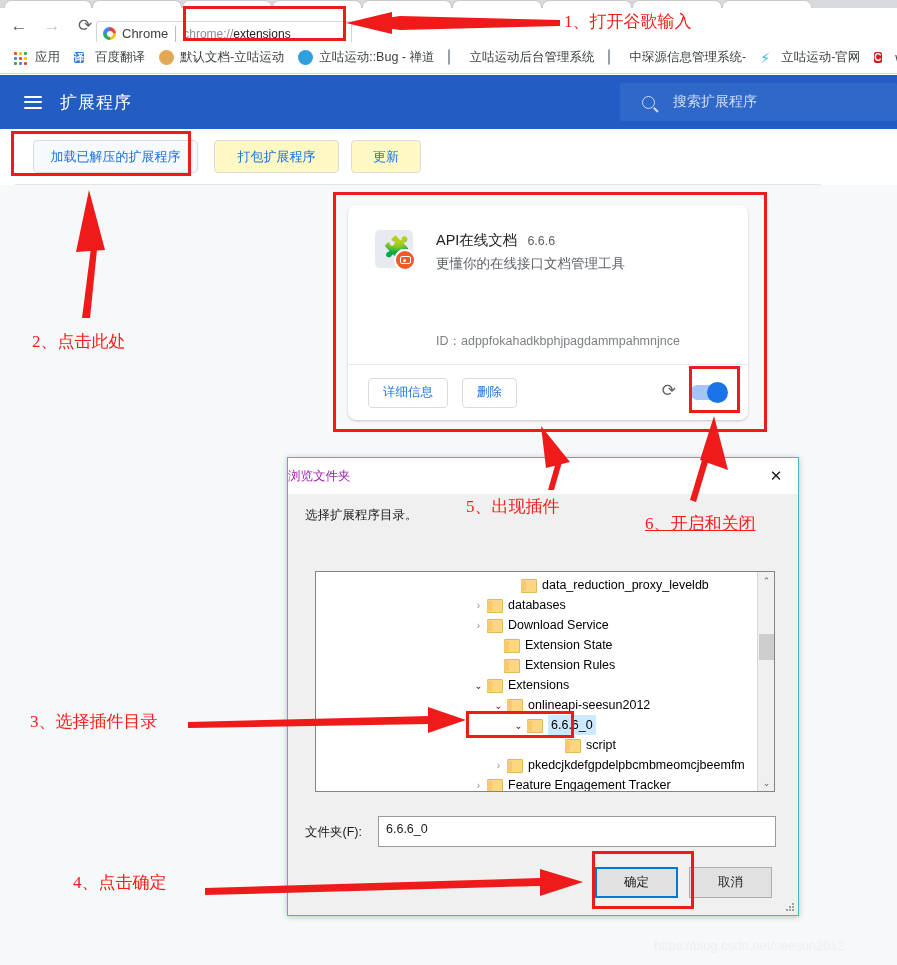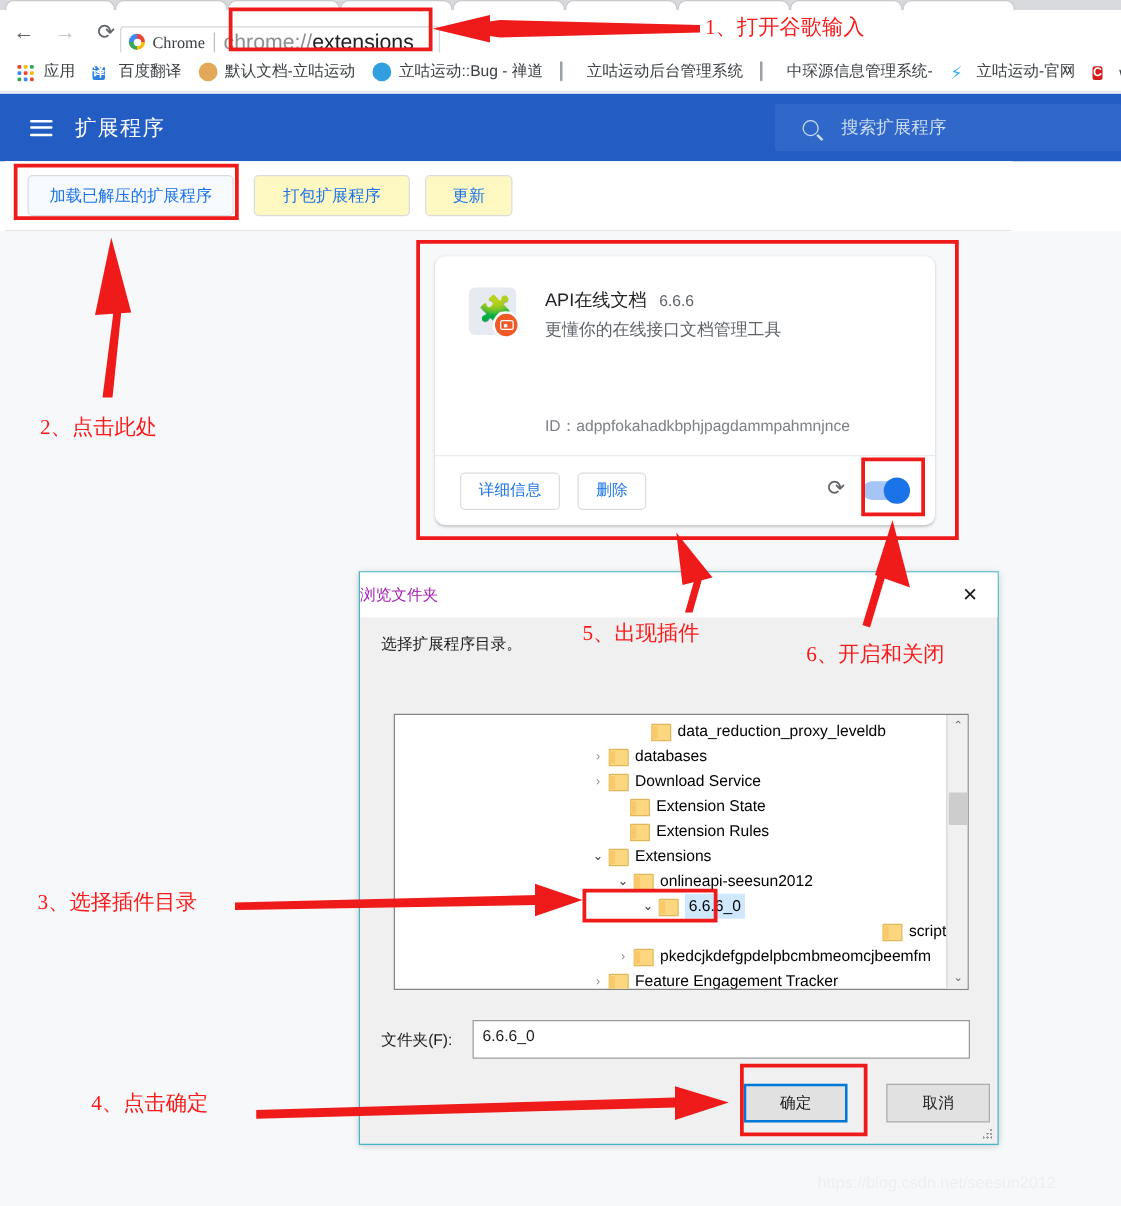--- a/index.html
+++ b/index.html
@@ -52,27 +52,27 @@
   .omni-chrome-icon {
     width: 13px; height: 13px; border-radius: 50%;
     background: conic-gradient(#ea4335 0 25%, #fbbc05 25% 50%, #34a853 50% 75%, #4285f4 75% 100%);
     position: relative; flex: 0 0 auto;
   }
   .omni-chrome-icon::after {
     content: ""; position: absolute; left: 3.5px; top: 3.5px;
     width: 6px; height: 6px; border-radius: 50%; background: #fff;
   }
   .omni-chrome-label {
-    font-size: 13px; color: #3c4043; margin-left: 6px; white-space: nowrap; font-family: Liberation Serif, serif;
+    font-size: 13px; color: #3c4043; margin-left: 6px; white-space: nowrap;
   }
   .omni-sep {
     width: 1px; height: 16px; background: #b9bcc0; margin: 0 7px; flex: 0 0 auto;
   }
   .omni-url {
-    font-size: 17px; color: #202124; white-space: nowrap;
+    font-size: 12px; color: #202124; white-space: nowrap;
   }
   .omni-url .dim { color: #8a8d91; }
 
   
   .bookmarks {
     position: absolute; left: 0; top: 42px; width: 897px; height: 32px;
     background: #ffffff;
     border-bottom: 1px solid #dadce0;
     display: flex; align-items: center;
     padding-left: 8px;
@@ -128,21 +128,21 @@
     width: 13px; height: 13px; border: 1.6px solid #cfdcf4; border-radius: 50%;
     position: relative; flex: 0 0 auto;
   }
   .search-glyph::after {
     content: ""; position: absolute; right: -5px; bottom: -3px;
     width: 6px; height: 1.6px; background: #cfdcf4; transform: rotate(45deg);
   }
   .ext-search-text { color: #cfdcf4; font-size: 14px; margin-left: 18px; }
 
   .ext-toolbar {
-    position: absolute; left: 4px; top: 129px; width: 806px; height: 56px;
+    position: absolute; left: 15px; top: 129px; width: 806px; height: 56px;
     background: #ffffff; border-bottom: 1px solid #e4e6e9;
   }
   .pillbtn {
     position: absolute; top: 11px; height: 33px;
     background: #fef9c3;
     border: 1px solid #dadce0;
     border-radius: 4px;
     color: #1a73e8; font-size: 13px;
     display: flex; align-items: center; justify-content: center;
     padding: 0 16px;
@@ -310,21 +310,21 @@
   }
   .dlg-btn {
     position: absolute; top: 409px; height: 31px; width: 83px;
     background: #e1e1e1; border: 1px solid #adadad;
     font-size: 12.5px; color: #1a1a1a;
     display: flex; align-items: center; justify-content: center;
   }
   .dlg-btn.ok {
     left: 307px; background: #e1e1e1; border: 2px solid #0078d7;
   }
-  .dlg-btn.cancel { left: 421px; text-align: center; }
+  .dlg-btn.cancel { left: 401px; text-align: center; }
   .dlg-grip {
     position: absolute; right: 3px; bottom: 3px; width: 10px; height: 10px;
     background:
       radial-gradient(circle 1px at 2px 8px, #a0a0a0 99%, transparent 100%),
       radial-gradient(circle 1px at 5px 8px, #a0a0a0 99%, transparent 100%),
       radial-gradient(circle 1px at 8px 8px, #a0a0a0 99%, transparent 100%),
       radial-gradient(circle 1px at 5px 5px, #a0a0a0 99%, transparent 100%),
       radial-gradient(circle 1px at 8px 5px, #a0a0a0 99%, transparent 100%),
       radial-gradient(circle 1px at 8px 2px, #a0a0a0 99%, transparent 100%);
   }
@@ -555,21 +555,21 @@
           <span class="folder"></span>
           <span class="tree-label">onlineapi-seesun2012</span>
         </div>
 
         <div class="tree-row selected" style="padding-left:194px;">
           <span class="chev open">⌄</span>
           <span class="folder"></span>
           <span class="tree-label">6.6.6_0</span>
         </div>
 
-        <div class="tree-row" style="padding-left:232px;justify-content:flex-end;">
+        <div class="tree-row" style="padding-left:232px;">
           <span class="chev none">›</span>
           <span class="folder"></span>
           <span class="tree-label">script</span>
         </div>
 
         <div class="tree-row" style="padding-left:174px;">
           <span class="chev">›</span>
           <span class="folder"></span>
           <span class="tree-label">pkedcjkdefgpdelpbcmbmeomcjbeemfm</span>
         </div>
@@ -641,17 +641,17 @@
       <polygon points="690,500 708,440 714,442 696,502" fill="#ef1a1a"></polygon>
       <polygon points="714,416 728,470 700,460" fill="#ef1a1a"></polygon>
     </g>
   </svg>
 
   <div class="ann-text" style="left:564px;top:10px;">1、打开谷歌输入</div>
   <div class="ann-text" style="left:32px;top:330px;">2、点击此处</div>
   <div class="ann-text" style="left:30px;top:710px;">3、选择插件目录</div>
   <div class="ann-text" style="left:73px;top:871px;">4、点击确定</div>
   <div class="ann-text" style="left:466px;top:495px;">5、出现插件</div>
-  <div class="ann-text" style="left:645px;top:512px;">6、开启和关闭</div>
+  <div class="ann-text" style="left:645px;top:512px;text-decoration:underline;">6、开启和关闭</div>
 
   <div class="watermark">https://blog.csdn.net/seesun2012</div>
 
 </div>
 
 </body></html>

